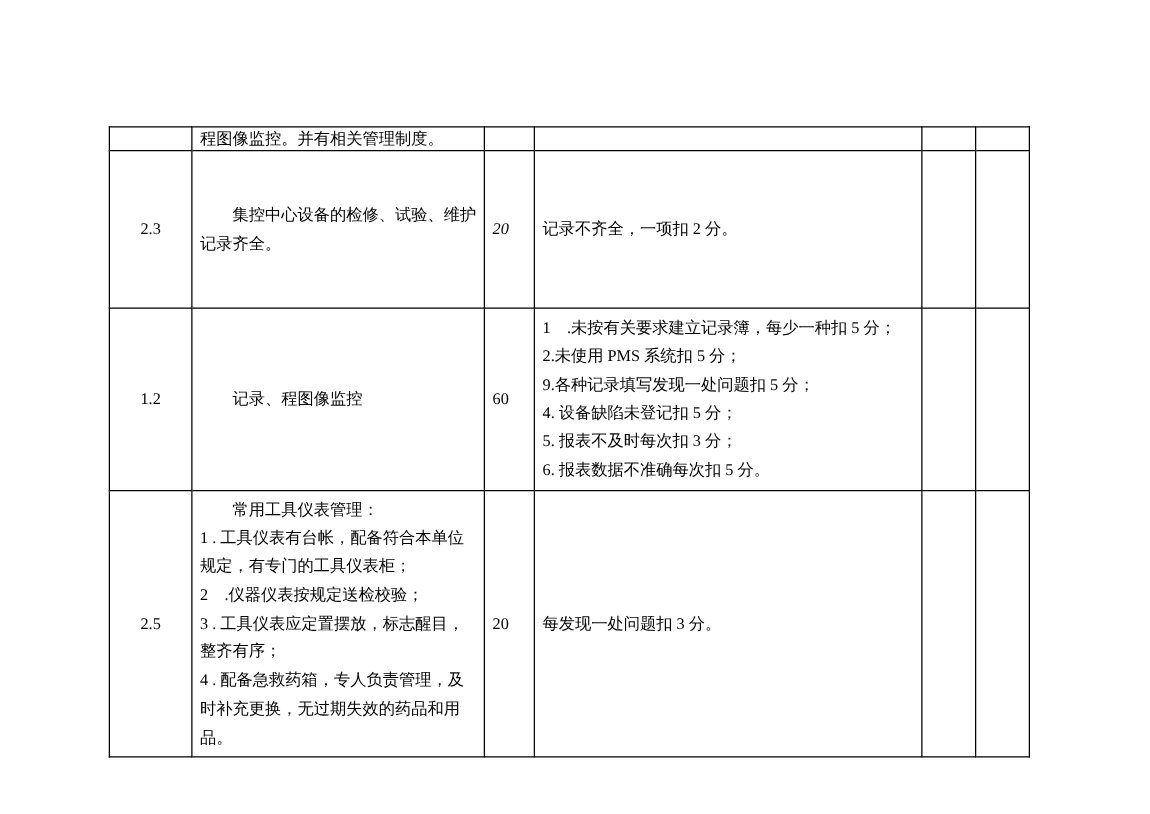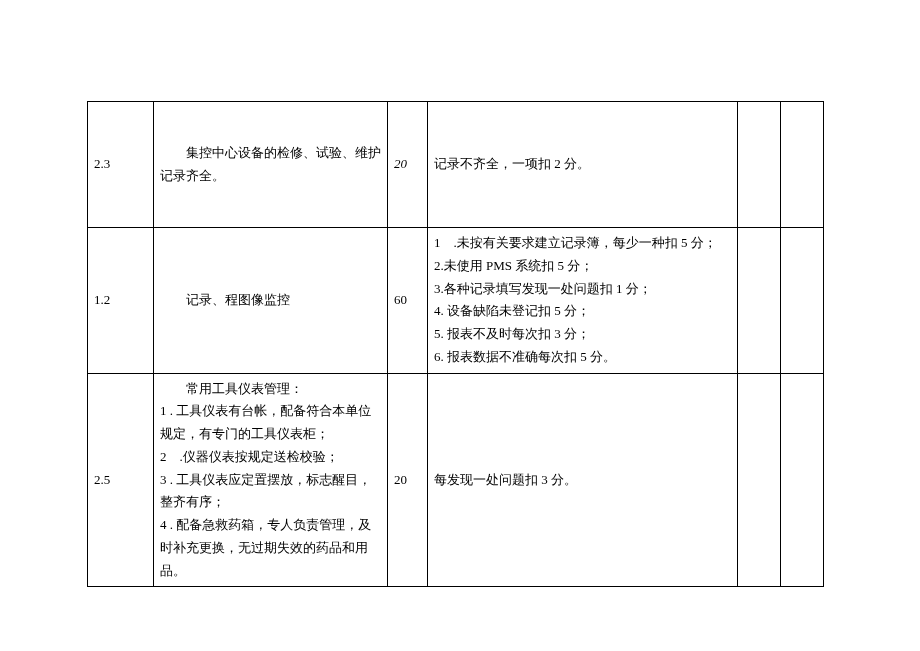--- a/index.html
+++ b/index.html
@@ -18,21 +18,21 @@
       top: 101px;
       border-collapse: collapse;
       table-layout: fixed;
     }
     .doc-table td {
       border: 1px solid #000;
       vertical-align: middle;
       padding: 4px 6px;
       line-height: 1.75;
     }
-    .col-idx { width: 66px; }
+    .col-idx { width: 66px; text-align: center; }
     .col-desc { width: 234px; }
     .col-score { width: 40px; text-align: left; }
     .col-criteria { width: 310px; }
     .col-a { width: 43px; }
     .col-b { width: 43px; }
     .row-0 td { height: 18px; padding-top: 0; padding-bottom: 0; line-height: 1.4; }
     .row-0 .col-idx, .row-0 .col-score, .row-0 .col-criteria,
     .row-0 .col-a, .row-0 .col-b { }
     .row-1 td { height: 126px; }
     .row-2 td { height: 140px; }
@@ -41,20 +41,28 @@
     .desc-body span { display: inline; }
     .criteria-list p { margin: 0; }
     .score-italic { font-style: italic; }
   </style>
 </head>
 <body>
 
 <table class="doc-table">
   <tbody>
 
+    <tr class="row-0">
+      <td class="col-idx"><span></span></td>
+      <td class="col-desc"><span>程图像监控。并有相关管理制度。</span></td>
+      <td class="col-score"><span></span></td>
+      <td class="col-criteria"><span></span></td>
+      <td class="col-a"><span></span></td>
+      <td class="col-b"><span></span></td>
+    </tr>
 
     <tr class="row-1">
       <td class="col-idx"><span>2.3</span></td>
       <td class="col-desc">
         <div class="desc-body"><span>集控中心设备的检修、试验、维护记录齐全。</span></div>
       </td>
       <td class="col-score"><span class="score-italic">20</span></td>
       <td class="col-criteria">
         <div class="criteria-list">
             <p>记录不齐全，一项扣 2 分。</p>
@@ -67,21 +75,21 @@
     <tr class="row-2">
       <td class="col-idx"><span>1.2</span></td>
       <td class="col-desc">
         <div class="desc-body"><span>记录、程图像监控</span></div>
       </td>
       <td class="col-score"><span>60</span></td>
       <td class="col-criteria">
         <div class="criteria-list">
           <p>1　.未按有关要求建立记录簿，每少一种扣 5 分；</p>
           <p>2.未使用 PMS 系统扣 5 分；</p>
-          <p>3.各种记录填写发现一处问题扣 1 分；</p>
+          <p>9.各种记录填写发现一处问题扣 5 分；</p>
           <p>4. 设备缺陷未登记扣 5 分；</p>
           <p>5. 报表不及时每次扣 3 分；</p>
           <p>6. 报表数据不准确每次扣 5 分。</p>
         </div>
       </td>
       <td class="col-a"><span></span></td>
       <td class="col-b"><span></span></td>
     </tr>
 
     <tr class="row-3">

